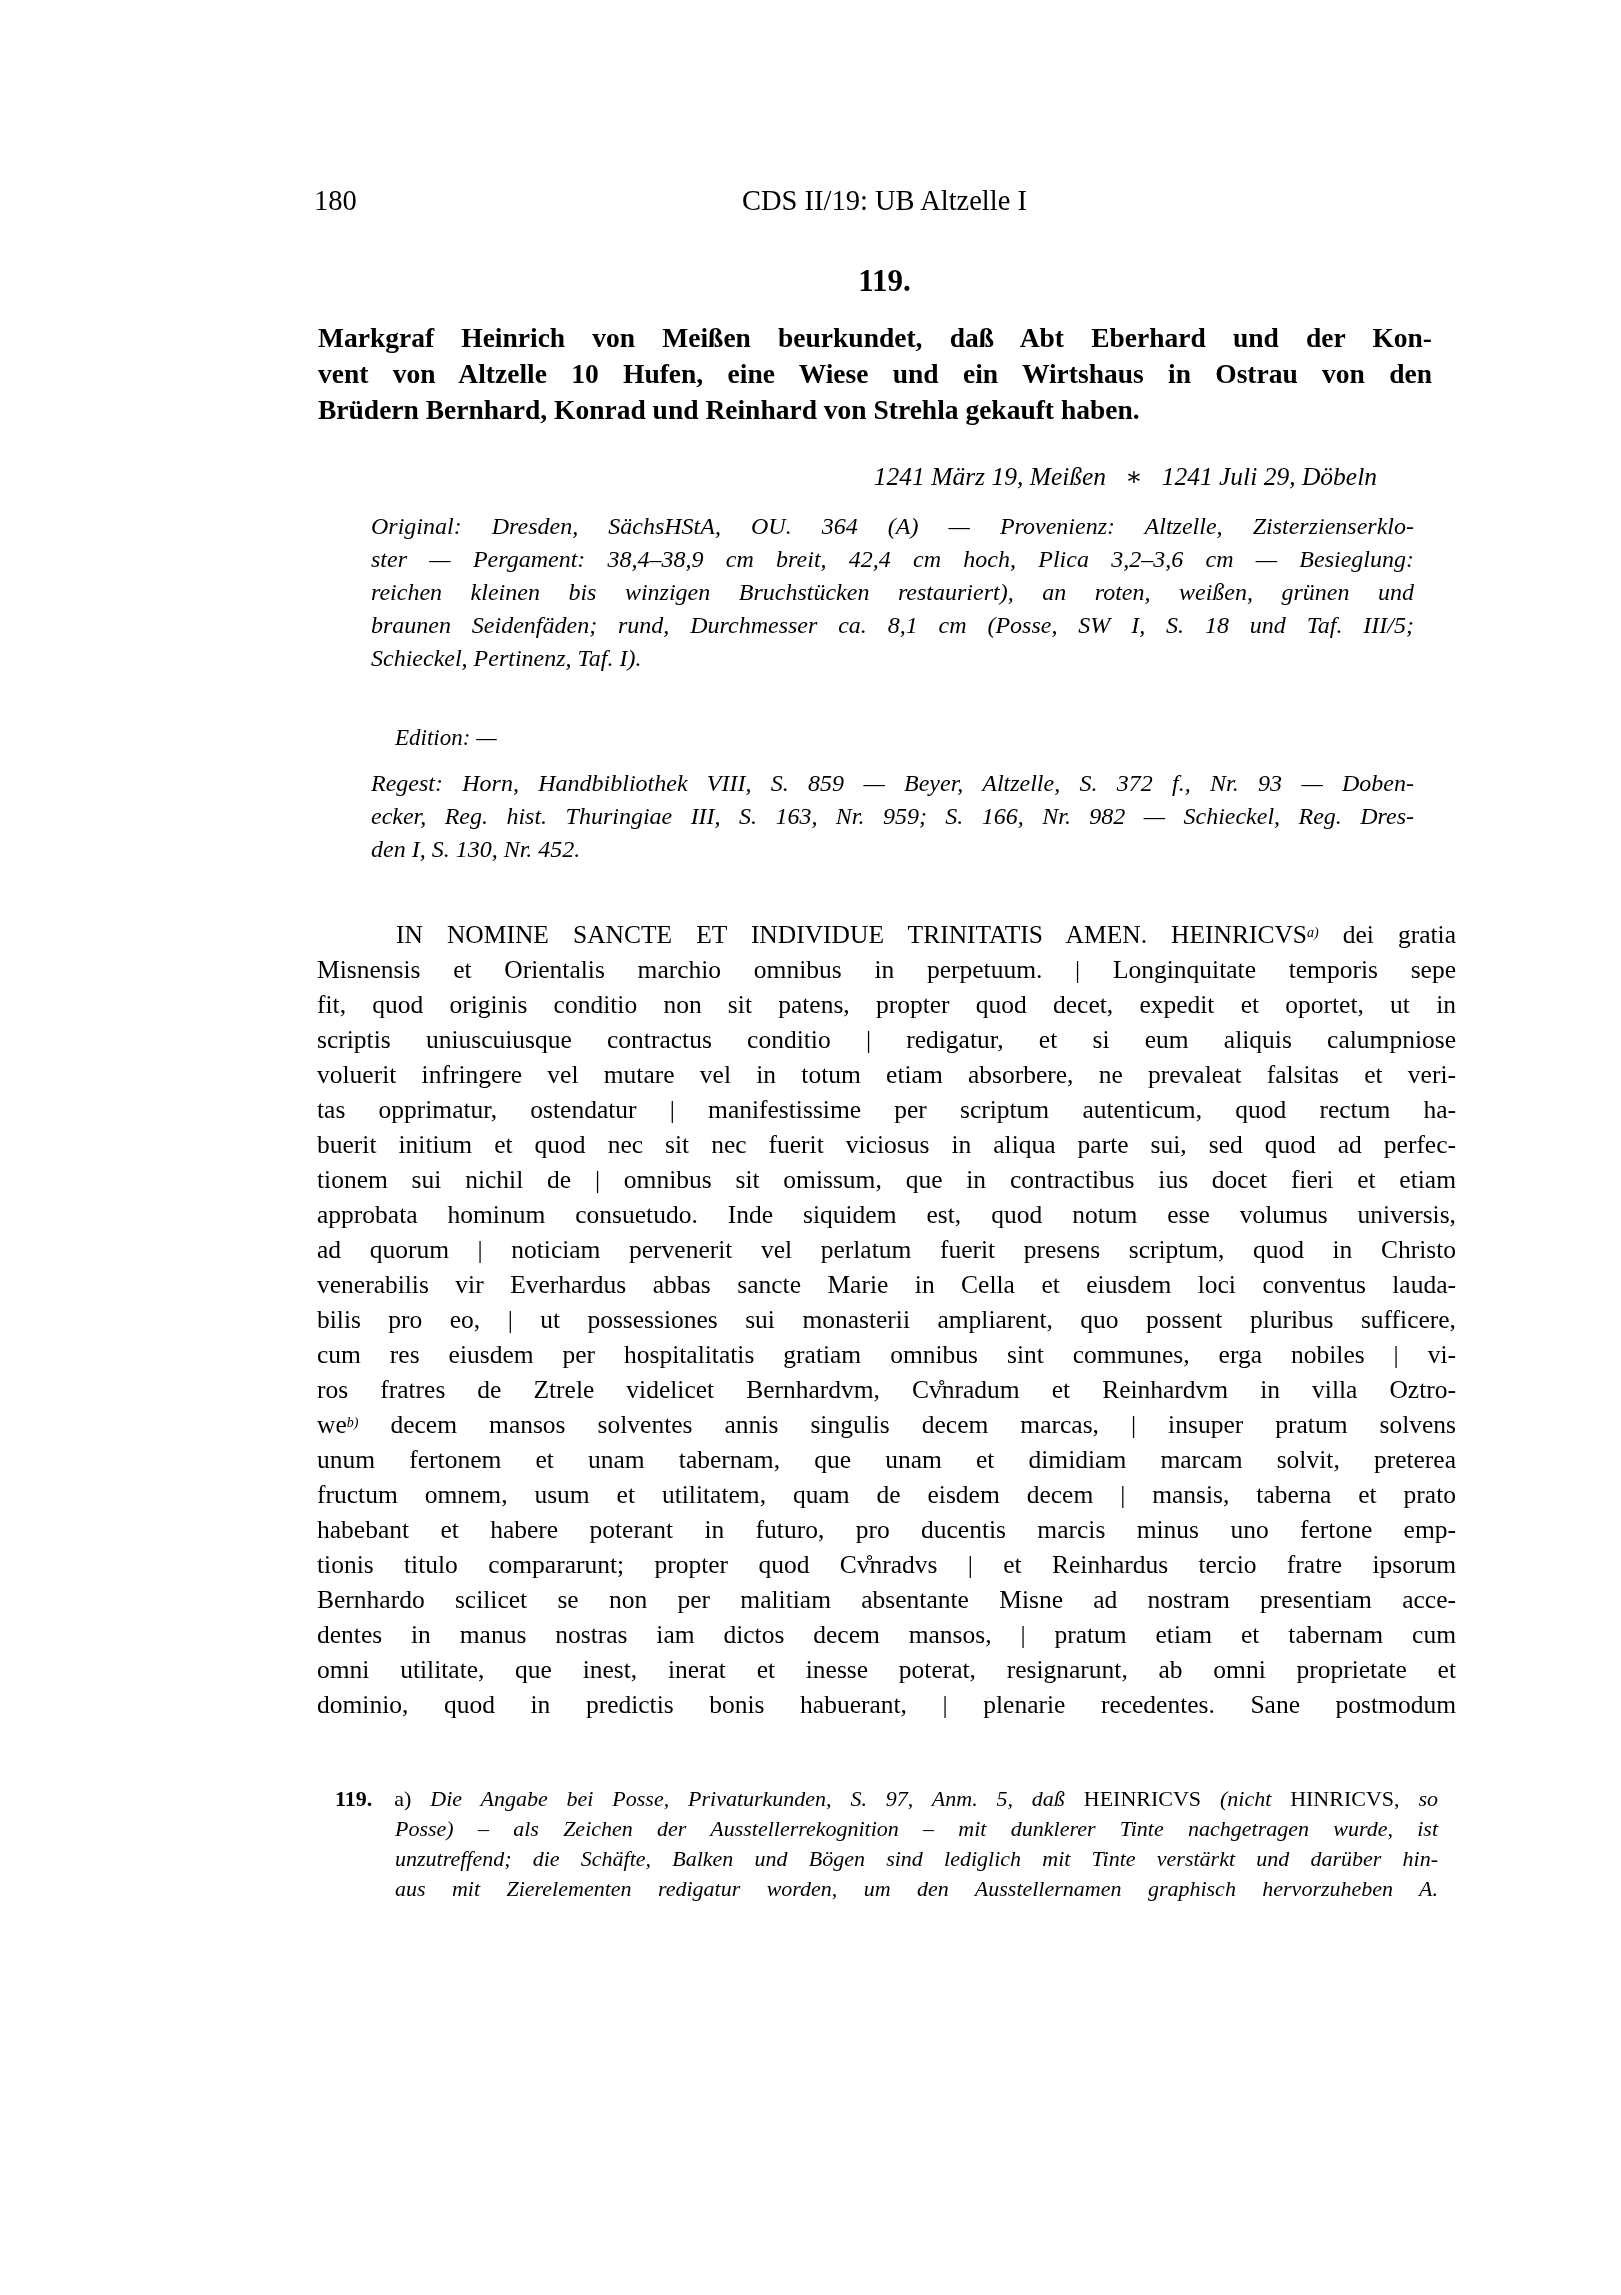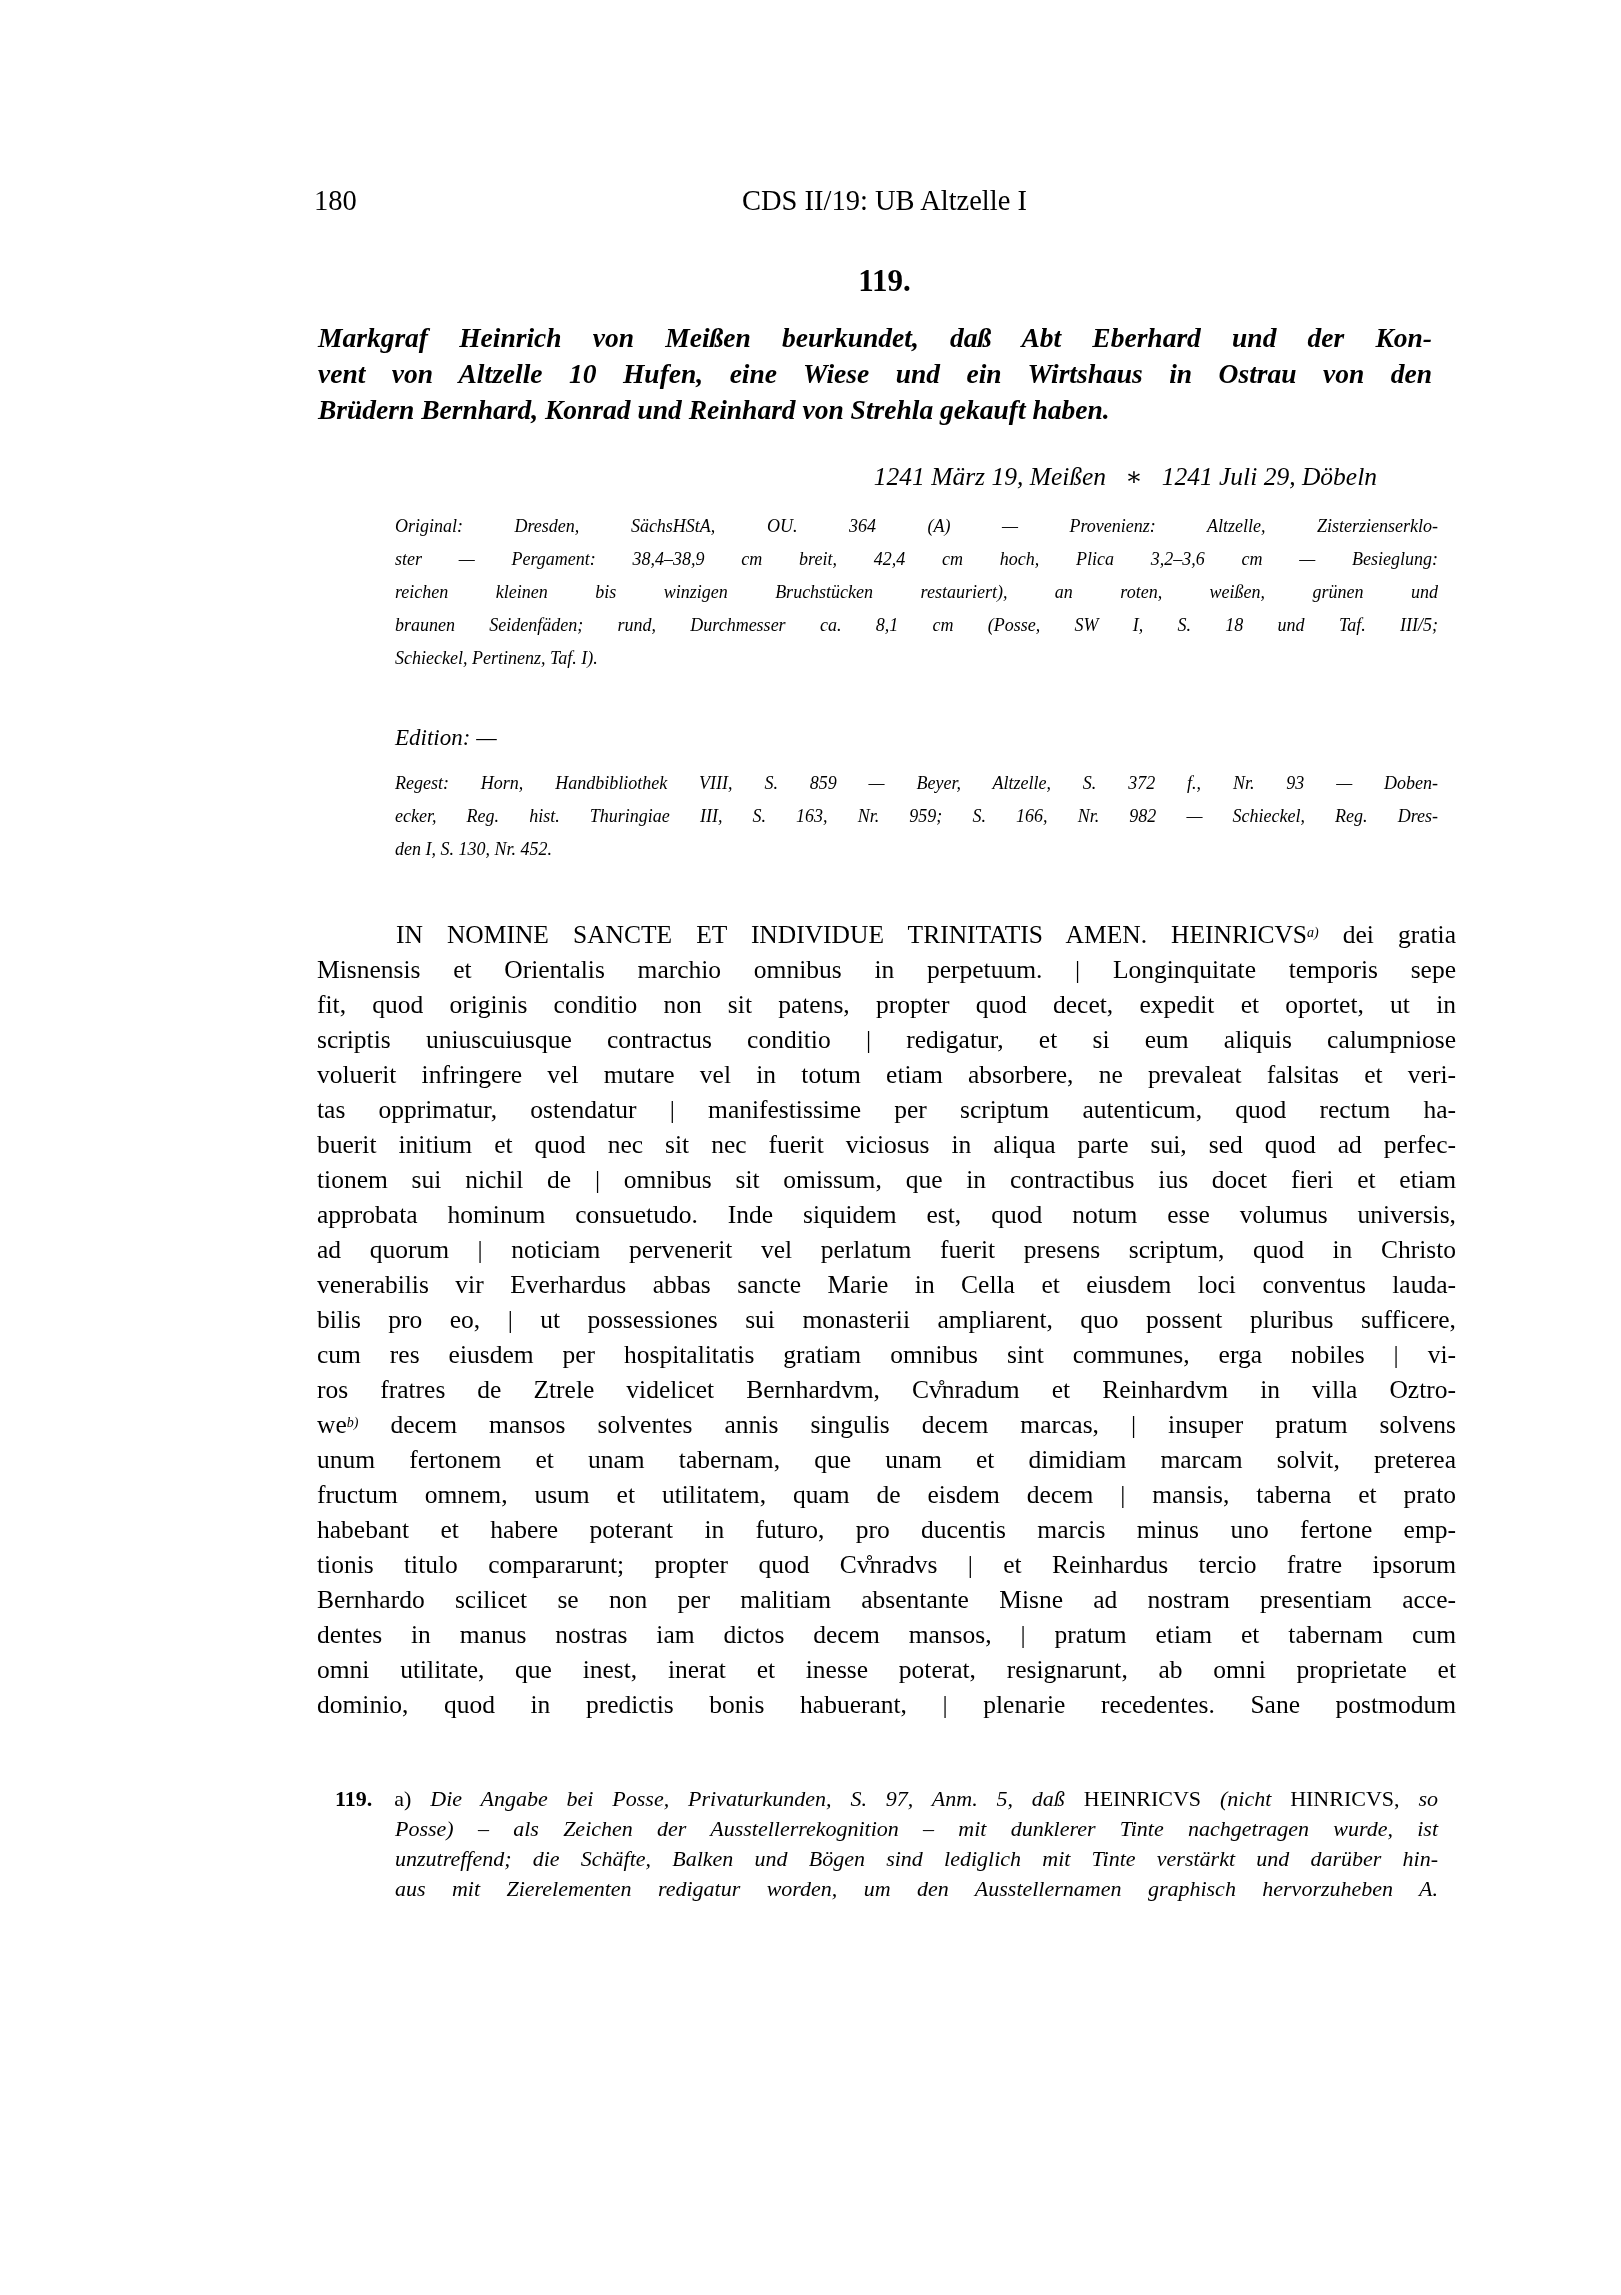--- a/index.html
+++ b/index.html
@@ -56,43 +56,42 @@
     font-weight: bold;
     font-size: 31px;
     line-height: 32px;
   }
 
   .summary {
     position: absolute;
     top: 320px;
     left: 318px;
     width: 1114px;
-    font-style: italic;
     font-weight: bold;
     font-size: 27.5px;
     line-height: 36px;
   }
 
   .dateline {
     position: absolute;
     top: 463px;
     left: 314px;
     width: 1063px;
     text-align: right;
     font-style: italic;
     font-size: 25.5px;
     line-height: 27.5px;
   }
 
   .original, .regest {
     position: absolute;
-    left: 395px;
+    left: 371px;
     width: 1043px;
     font-style: italic;
-    font-size: 18px;
+    font-size: 24px;
     line-height: 33px;
   }
   .original { top: 510px; }
   .edition {
     position: absolute;
     top: 721px;
     left: 395px;
     width: 1043px;
     font-style: italic;
     font-size: 23px;

